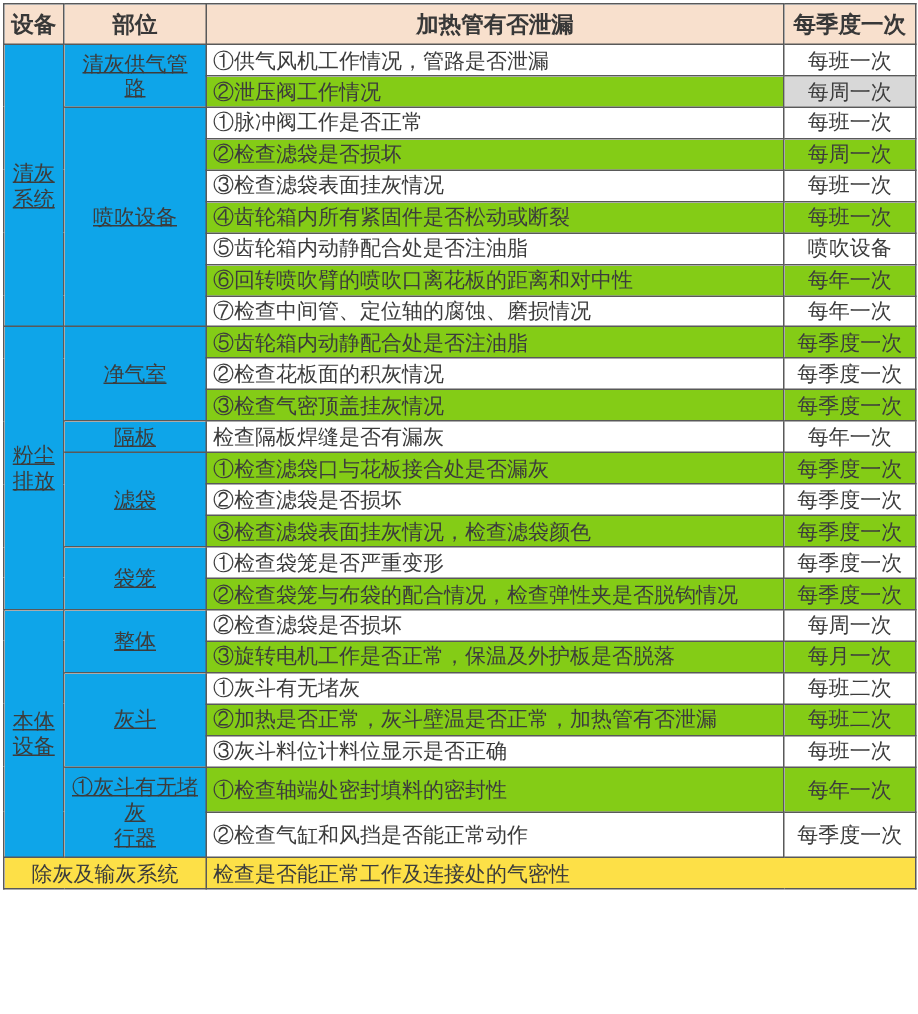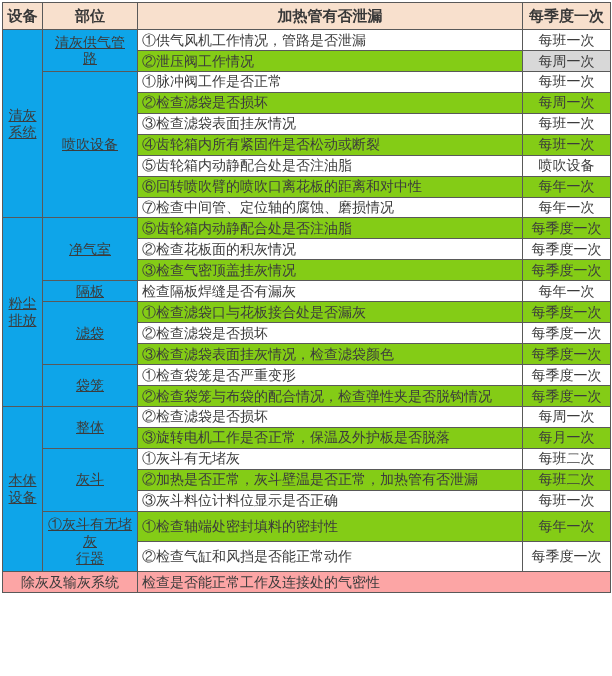--- a/index.html
+++ b/index.html
@@ -35,21 +35,21 @@
     line-height:1.2;
   }
   .insp td.item{
     text-align:left;
     padding:0 4px;
     white-space:nowrap;
   }
   .insp td.label{background:#0ea5e9;text-decoration:underline;}
   .insp tr.g td.item, .insp tr.g td.cycle{background:#84cc16;}
   .insp td.cycle.hl{background:#d8d8d8 !important;}
-  .insp tr.footer td{background:#fca5a5;}
+  .insp tr.footer td{background:#fde047;}
 </style>
 </head>
 <body>
 
 <table class="insp">
   <colgroup>
     <col style="width:40px">
       <col style="width:95px">
       <col style="width:385px">
       <col style="width:88px">

